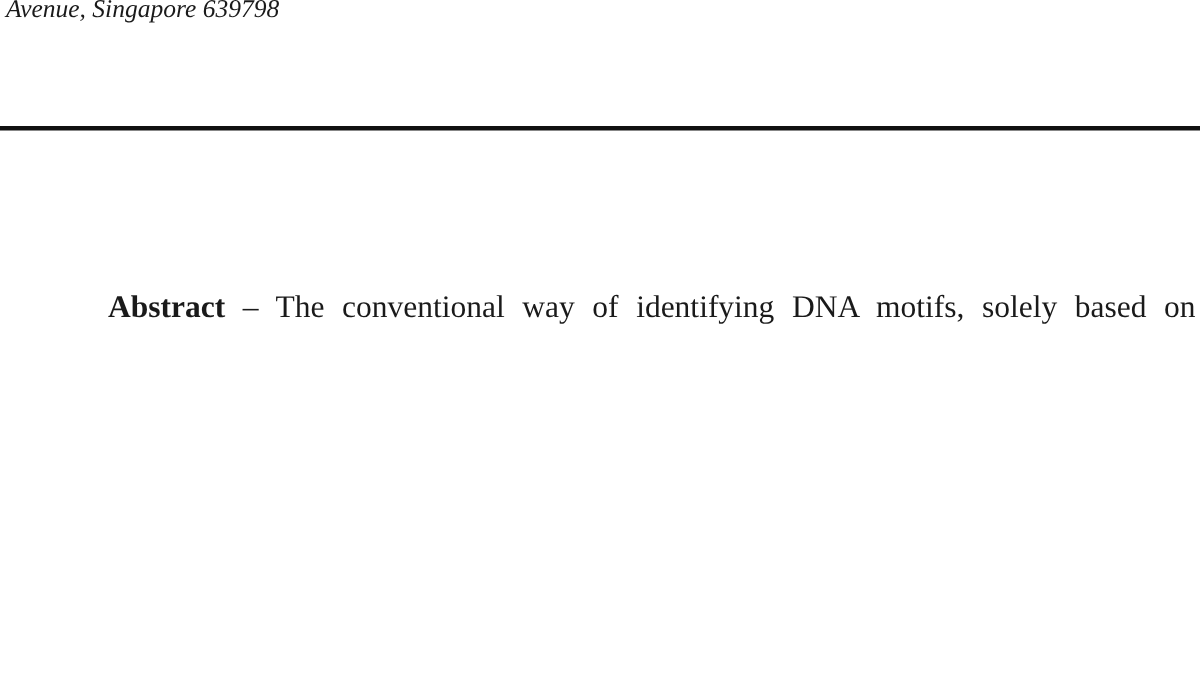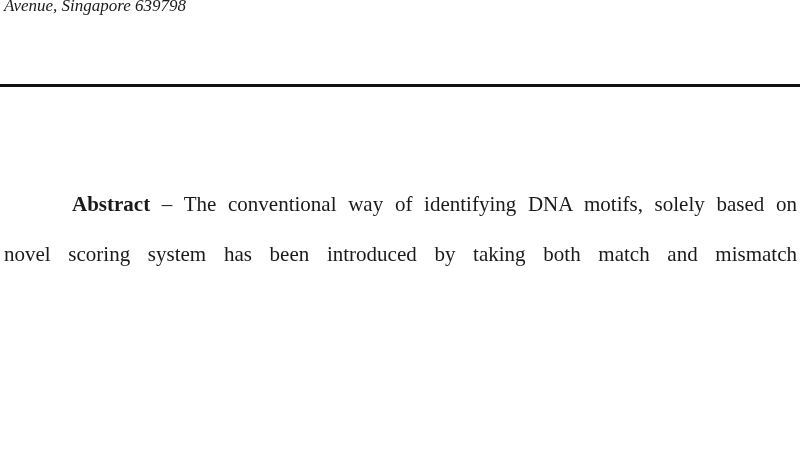--- a/index.html
+++ b/index.html
@@ -58,14 +58,13 @@
   </style>
 </head>
 <body>
 
 <div class="affil">Avenue, Singapore 639798</div>
 
 <div class="rule"></div>
 
 <div class="abstract">
   <span class="line first"><span class="bold">Abstract</span><span> – </span><span>The conventional way of identifying DNA motifs, solely based on</span></span>
-  <span class="line">novel scoring system has been introduced by taking both match and mismatch</span>
 </div>
 
 </body></html>

